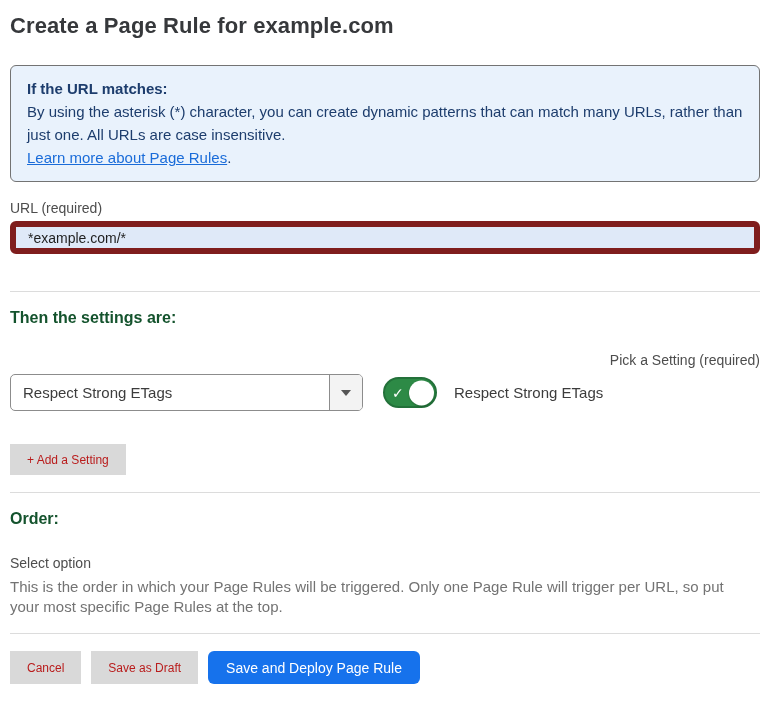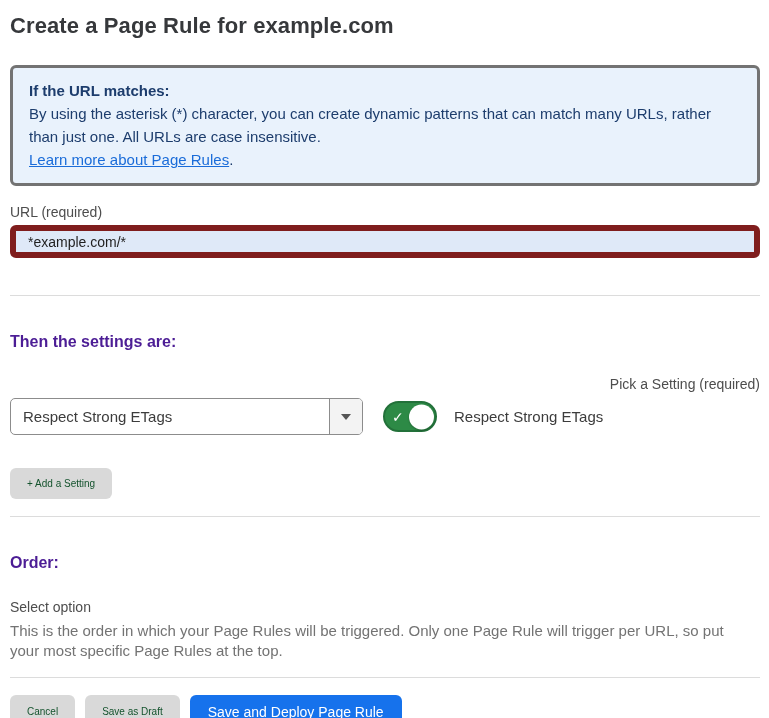--- a/index.html
+++ b/index.html
@@ -6,21 +6,21 @@
   html, body { width: 769px; height: 718px; background: #ffffff; overflow: hidden; }
   body { font-family: "Liberation Sans", "DejaVu Sans", sans-serif; color: #333; }
   .container { padding: 10px 9px 0 10px; }
 
   h1.page-title {
     font-size: 22px; line-height: 28px; font-weight: 700; color: #36383b;
     margin: 2px 0 25px 0; letter-spacing: 0.1px;
   }
 
   .info-box {
-    background: #e9f2fc; border: 3px solid #737373; border-radius: 6px;
+    background: #e9f2fc; border: 1px solid #737373; border-radius: 6px;
     padding: 11px 16px 12px 16px; color: #1d3d6d; font-size: 15px; line-height: 23px;
   }
   .info-box .info-heading { font-weight: 700; }
   .info-box a.info-link { color: #1a6cd9; text-decoration: underline; cursor: pointer; }
   .info-box .info-link-suffix { color: #1d3d6d; }
 
   .field-label {
     display: block; font-size: 14px; line-height: 18px; color: #4d4d4d;
   }
 
@@ -30,21 +30,21 @@
     background: #dfe9f8; border: 6px solid #7f1d1d; border-radius: 6px;
     padding: 0 12px; font-size: 14px; color: #1f1f1f;
     font-family: "Liberation Sans", sans-serif; outline: none;
   }
 
   hr.divider { border: none; border-top: 1px solid #dcdcdc; height: 0; }
   .divider-1 { margin-top: 37px; }
   .divider-2 { margin-top: 17px; }
   .divider-3 { margin-top: 16px; }
 
-  h2.section-heading { font-size: 16px; line-height: 20px; font-weight: 700; color: #4c1d95; margin-top: 36px; }
+  h2.section-heading { font-size: 16px; line-height: 20px; font-weight: 700; color: #14532d; margin-top: 16px; }
 
   .pick-label { margin-top: 23px; text-align: right; }
 
   .setting-row { display: flex; align-items: center; margin-top: 5px; }
   .setting-combo {
     display: flex; align-items: stretch; width: 353px; height: 37px;
     background: #ffffff; border: 1px solid #8c8c8c; border-radius: 5px;
     overflow: hidden; cursor: pointer;
   }
   .setting-combo .combo-value {
@@ -67,22 +67,22 @@
   }
   .toggle .toggle-knob {
     position: absolute; right: 1px; top: 50%; transform: translateY(-50%);
     width: 25px; height: 25px; background: #ffffff; border-radius: 50%;
     box-shadow: 0 1px 2px rgba(0,0,0,0.25);
   }
   .toggle-text { margin-left: 17px; font-size: 15px; color: #3c3c3c; }
 
   button { font-family: "Liberation Sans", sans-serif; cursor: pointer; }
   .btn-gray {
-    background: #d9d9d9; color: #14532d; border: none; border-radius: 6px;
-    font-size: 10px; height: 31px; padding: 0 17px;
+    background: #d9d9d9; color: #b91c1c; border: none; border-radius: 0;
+    font-size: 12px; height: 31px; padding: 0 17px;
   }
   .add-setting-btn { margin-top: 33px; height: 31px; }
 
   .order-label { margin-top: 25px; }
   .order-select {
     margin-top: 4px; width: 100%; height: 31px;
     background: #ffffff; border: 1px solid #8c8c8c; border-radius: 5px;
     display: flex; align-items: center; padding: 0 12px; cursor: pointer;
   }
   .order-select .select-value { flex: 1; font-size: 15px; color: #3c3c3c; }

